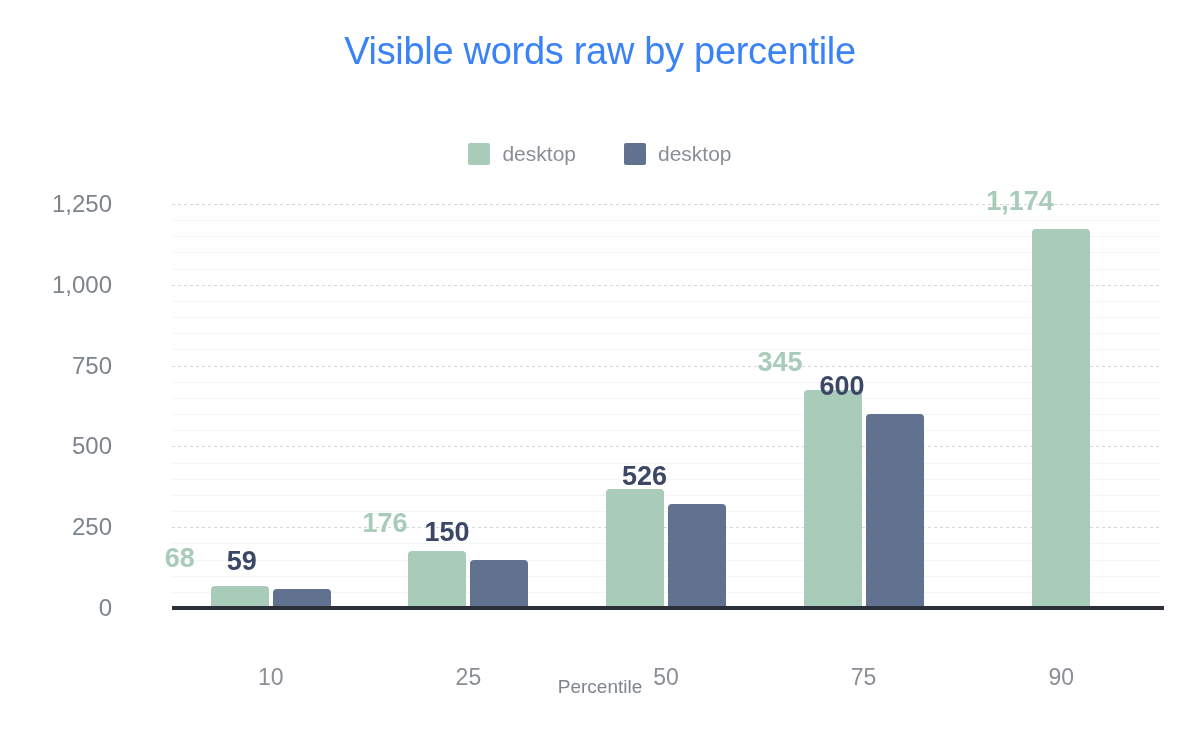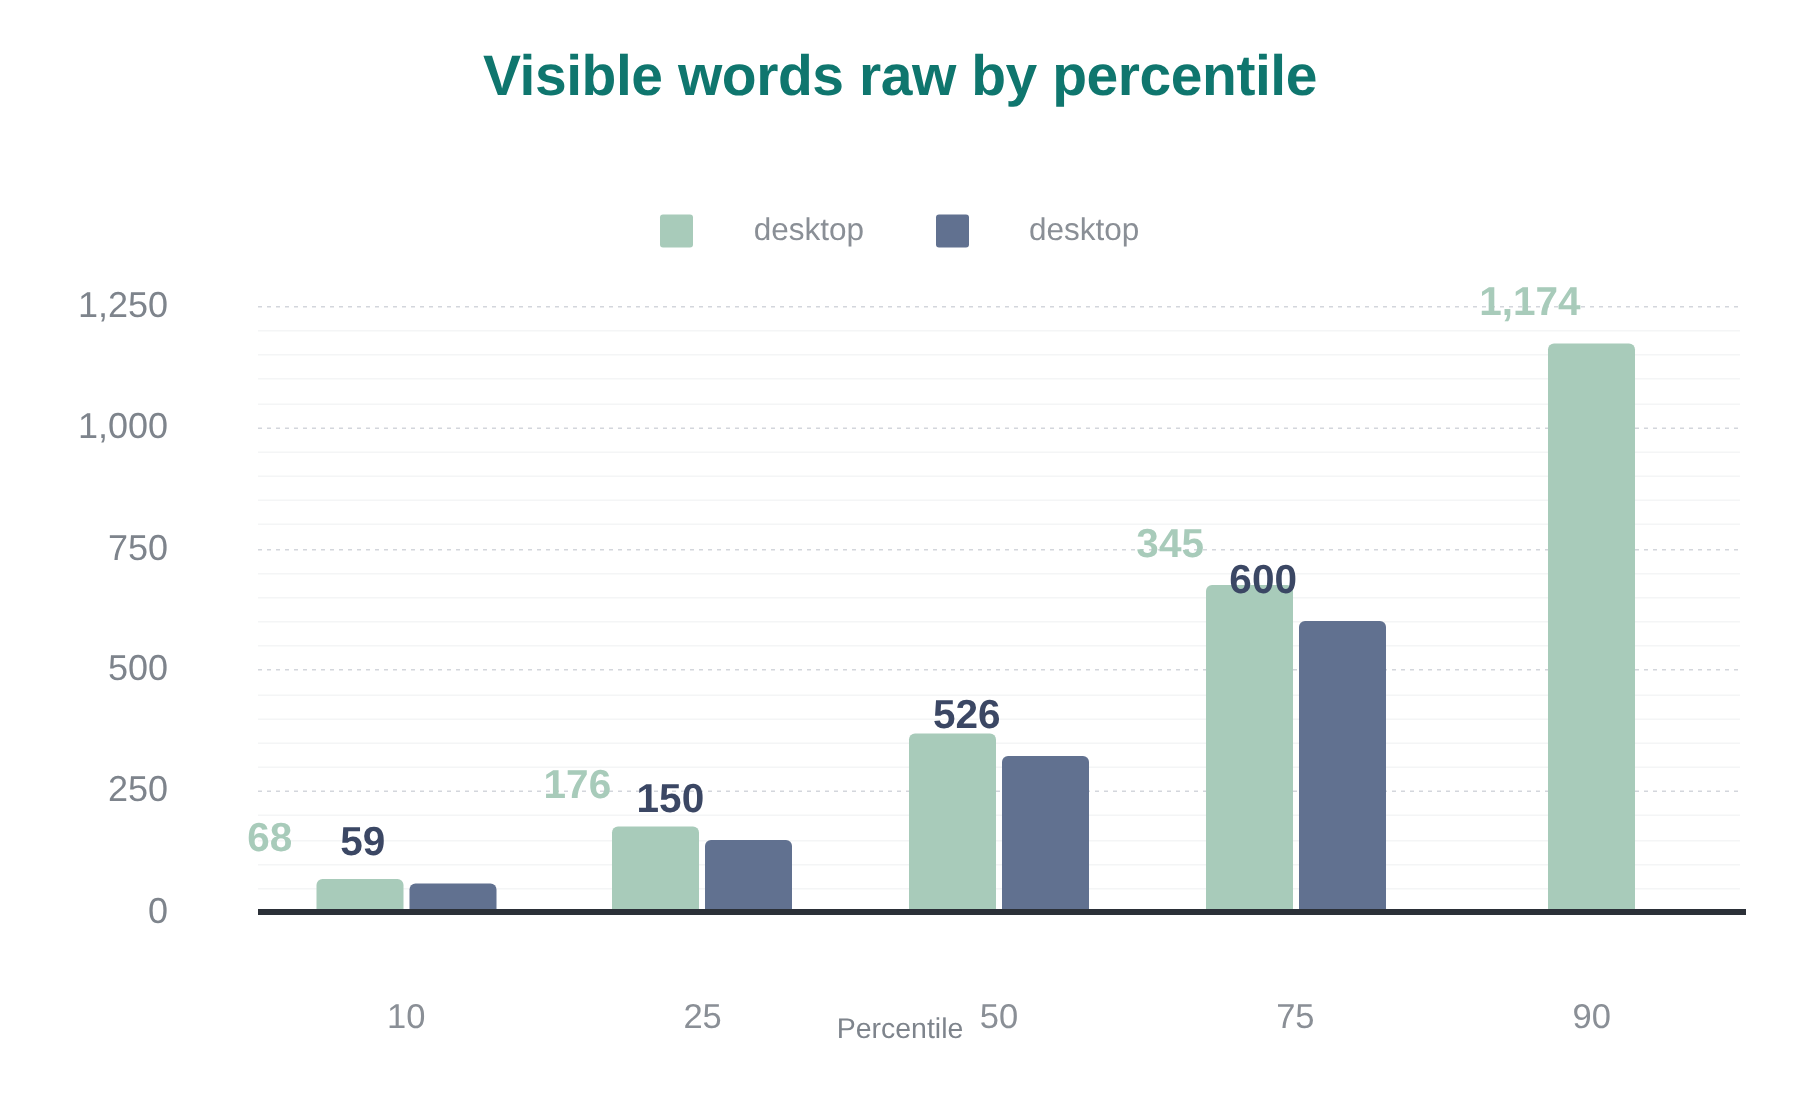--- a/index.html
+++ b/index.html
@@ -21,22 +21,22 @@
   }
 
   
   .chart-title {
     position: absolute;
     left: 0;
     top: 30px;
     width: 1200px;
     text-align: center;
     font-size: 38px;
-    font-weight: bold;
-    color: #0f766e;
+    font-weight: normal;
+    color: #3b82f6;
     letter-spacing: -0.3px;
   }
   .chart-subtitle {
     position: absolute;
     left: 0;
     top: 90px;
     width: 1200px;
     text-align: center;
     font-size: 23px;
     font-weight: normal;
@@ -61,21 +61,20 @@
   }
   .legend-swatch {
     width: 22px;
     height: 22px;
     border-radius: 2px;
     display: block;
   }
   .legend-label {
     font-size: 21px;
     color: #8a8f96;
-    margin-left: 28px;
   }
 
   
   .plot {
     position: absolute;
     left: 172px;
     top: 204px;
     width: 988px;
     height: 404px;
   }

